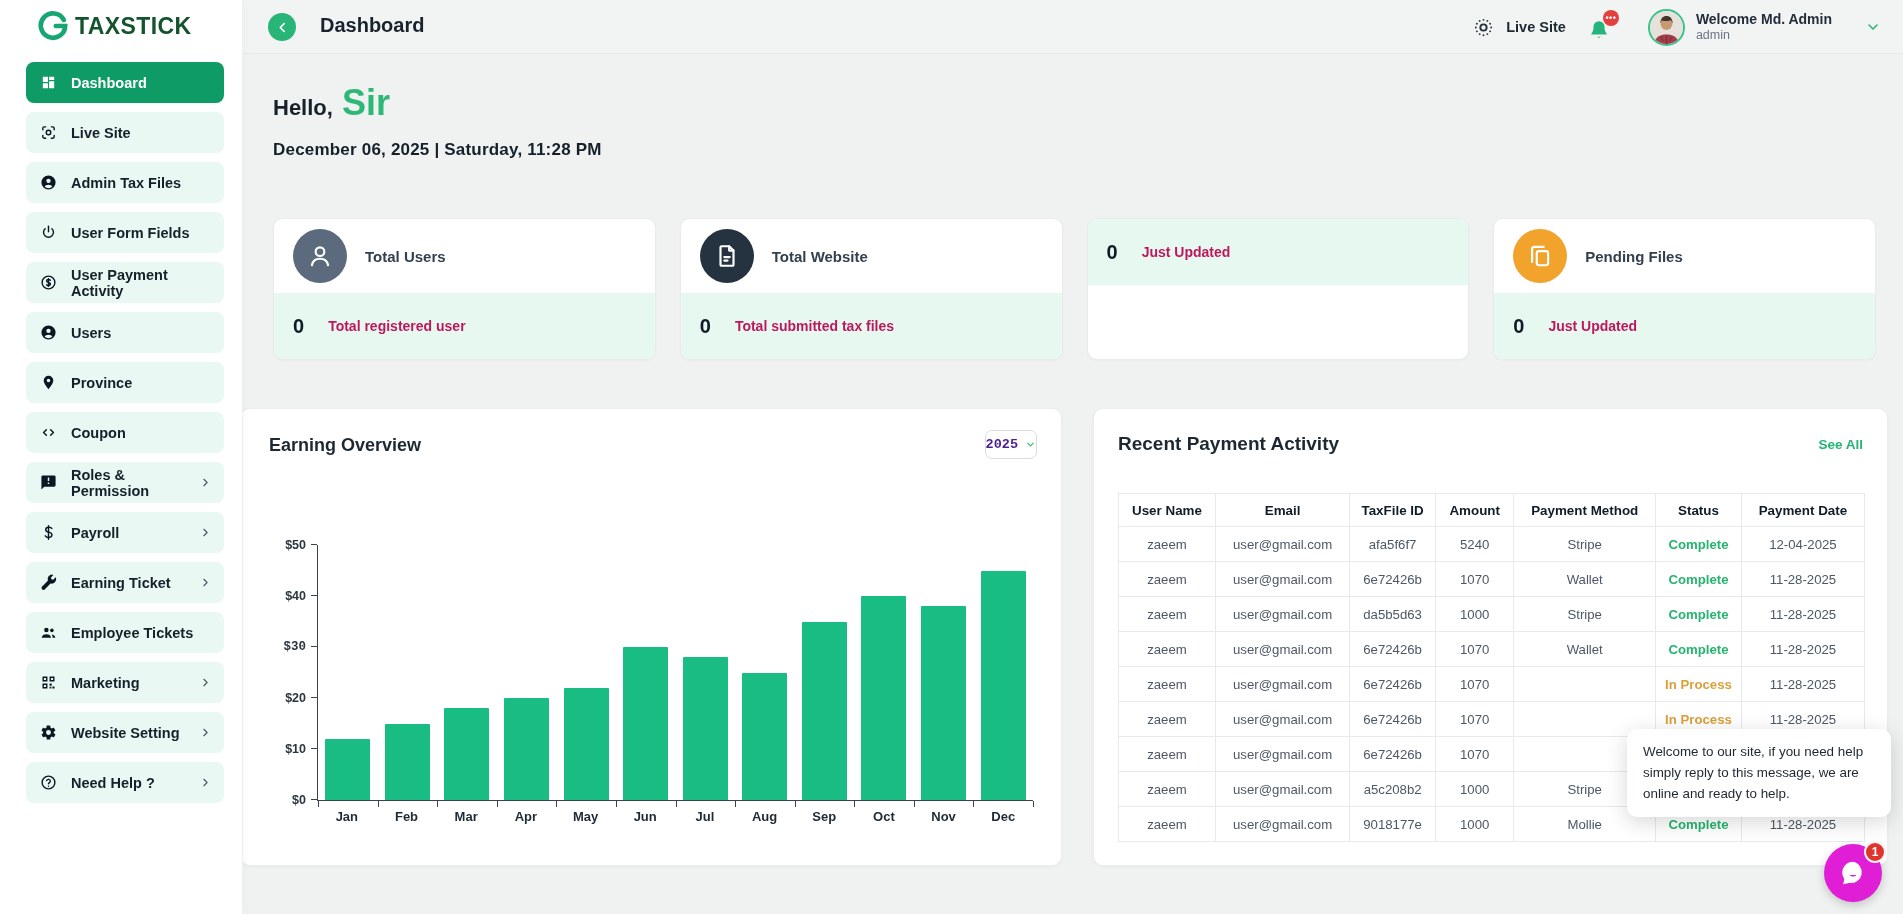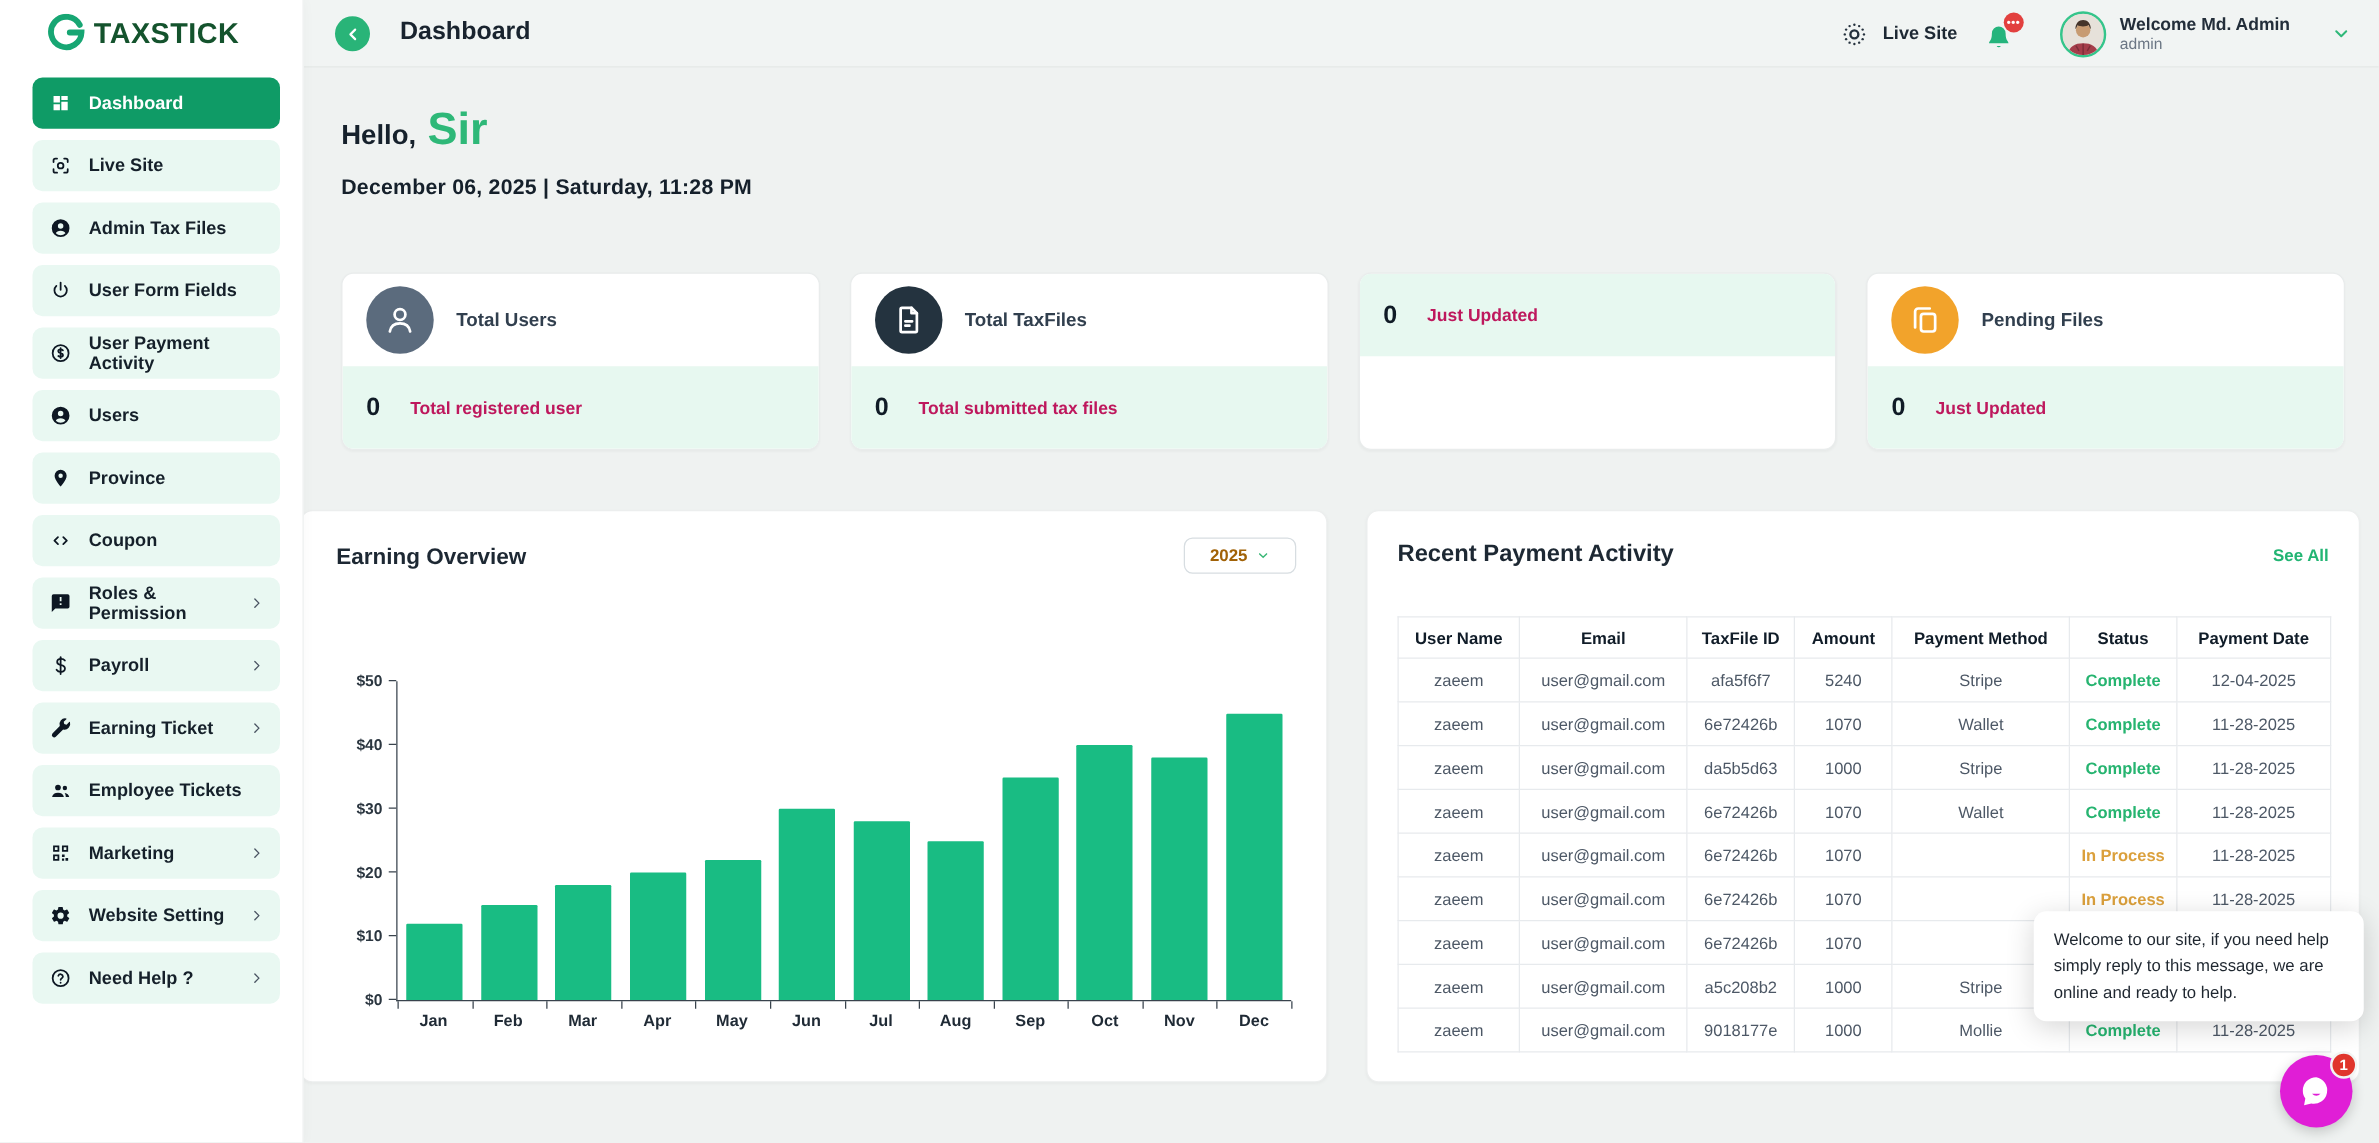--- a/index.html
+++ b/index.html
@@ -61,22 +61,22 @@
   .stat-title { font-size:15px; font-weight:700; color:#313f4e; }
   .stat-bottom { height:66px; background:#e7f8f0; display:flex; align-items:center; padding:0 19px; gap:24px; }
   .stat-value { font-size:20px; font-weight:800; color:#101b26; }
   .stat-sub { font-size:14px; font-weight:700; color:#be185d; }
 
   
   .panel { position:absolute; background:#fff; border:1px solid #eceeee; border-radius:10px; box-shadow:0 1px 3px rgba(0,0,0,.04); }
   .earning-panel { left:240px; top:408px; width:822px; height:458px; }
   .panel-title { font-size:18px; font-weight:800; color:#1d2833; }
   .earning-title { position:absolute; left:28px; top:26px; }
-  .year-btn { position:absolute; right:24px; top:21px; border:1px solid #d7dde1; border-radius:7px; padding:6px 20px;
-              display:flex; align-items:center; gap:7px; color:#a16207; font-size:13.5px; font-weight:600; cursor:pointer; background:#fff; }
+  .year-btn { position:absolute; right:24px; top:21px; border:1px solid #d7dde1; border-radius:7px; padding:6px 0;
+              display:flex; align-items:center; gap:7px; color:#4c1d95; font-size:13.5px; font-weight:600; cursor:pointer; background:#fff;font-family:Liberation Mono, monospace; }
   .year-btn svg { width:11px; height:11px; }
 
   
   .chart-plot { position:absolute; left:76px; top:136px; width:716px; height:256px;
                 border-left:1px solid #39434d; border-bottom:1px solid #39434d; display:flex; align-items:flex-end; }
   .bar-slot { flex:1; height:100%; display:flex; align-items:flex-end; justify-content:center; }
   .bar { width:45px; border-radius:1px 1px 0 0; }
   .ytick-label { position:absolute; right:calc(100% + 12px); transform:translateY(50%); font-size:12.5px;
                  font-weight:700; color:#2b3640; white-space:nowrap; }
   .ytick-mark { position:absolute; left:-7px; width:6px; height:1px; background:#39434d; }
@@ -362,21 +362,21 @@
     </div>
     <div class="stat-card">
       <div class="stat-top">
        <span class="stat-circle" style="background:#24333f">
           <svg viewBox="0 0 24 24" fill="none" stroke="currentColor" stroke-width="2" stroke-linecap="round" stroke-linejoin="round">
             <path d="M14 3H7a1 1 0 0 0-1 1v16a1 1 0 0 0 1 1h10a1 1 0 0 0 1-1V7z"></path>
             <path d="M14 3v4h4"></path>
             <path d="M9.5 13h5M9.5 16.2h3"></path>
           </svg>
         </span>
-       <span class="stat-title">Total TaxFiles</span>
+       <span class="stat-title">Total Website</span>
      </div>
      <div class="stat-bottom">
        <span class="stat-value">0</span>
        <span class="stat-sub">Total submitted tax files</span>
      </div>
     </div>
     <div class="stat-card">
      <div class="stat-bottom">
        <span class="stat-value">0</span>
        <span class="stat-sub">Just Updated</span>
@@ -443,21 +443,21 @@
       </div>
       <div class="bar-slot">
         <div class="bar" style="height: 90%; background: rgb(25, 188, 131);"></div>
       </div>
       <span class="ytick-label" style="bottom: 0%;">$0</span>
       <span class="ytick-mark" style="bottom: 0%;"></span>
       <span class="ytick-label" style="bottom: 20%;">$10</span>
       <span class="ytick-mark" style="bottom: 20%;"></span>
       <span class="ytick-label" style="bottom: 40%;">$20</span>
       <span class="ytick-mark" style="bottom: 40%;"></span>
-      <span class="ytick-label" style="bottom: 60%;">$30</span>
+      <span class="ytick-label" style="bottom: 60%; font-family: Liberation Mono, monospace;">$30</span>
       <span class="ytick-mark" style="bottom: 60%;"></span>
       <span class="ytick-label" style="bottom: 80%;">$40</span>
       <span class="ytick-mark" style="bottom: 80%;"></span>
       <span class="ytick-label" style="bottom: 100%;">$50</span>
       <span class="ytick-mark" style="bottom: 100%;"></span>
       <span class="xtick-mark" style="left: 0%;"></span>
       <span class="xtick-mark" style="left: 8.33333%;"></span>
       <span class="xtick-mark" style="left: 16.6667%;"></span>
       <span class="xtick-mark" style="left: 25%;"></span>
       <span class="xtick-mark" style="left: 33.3333%;"></span>

